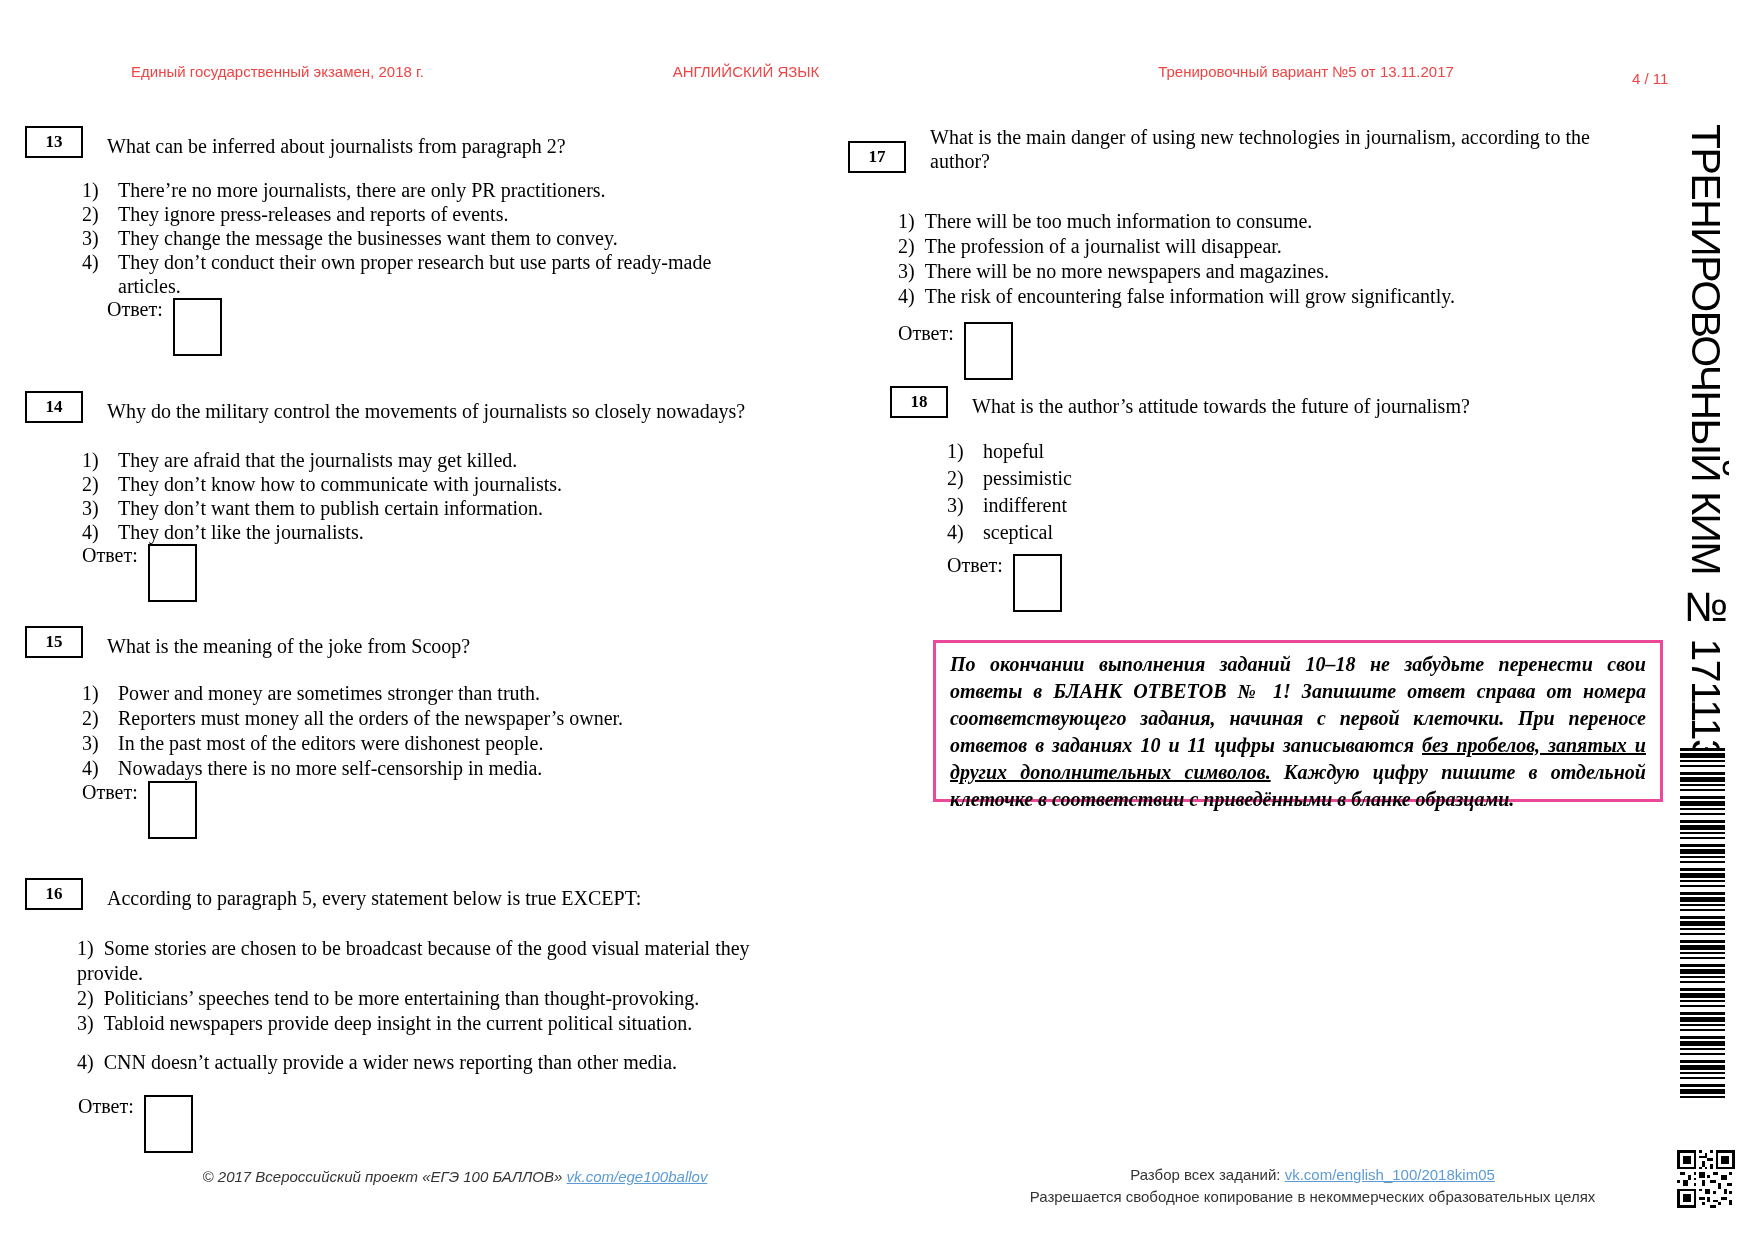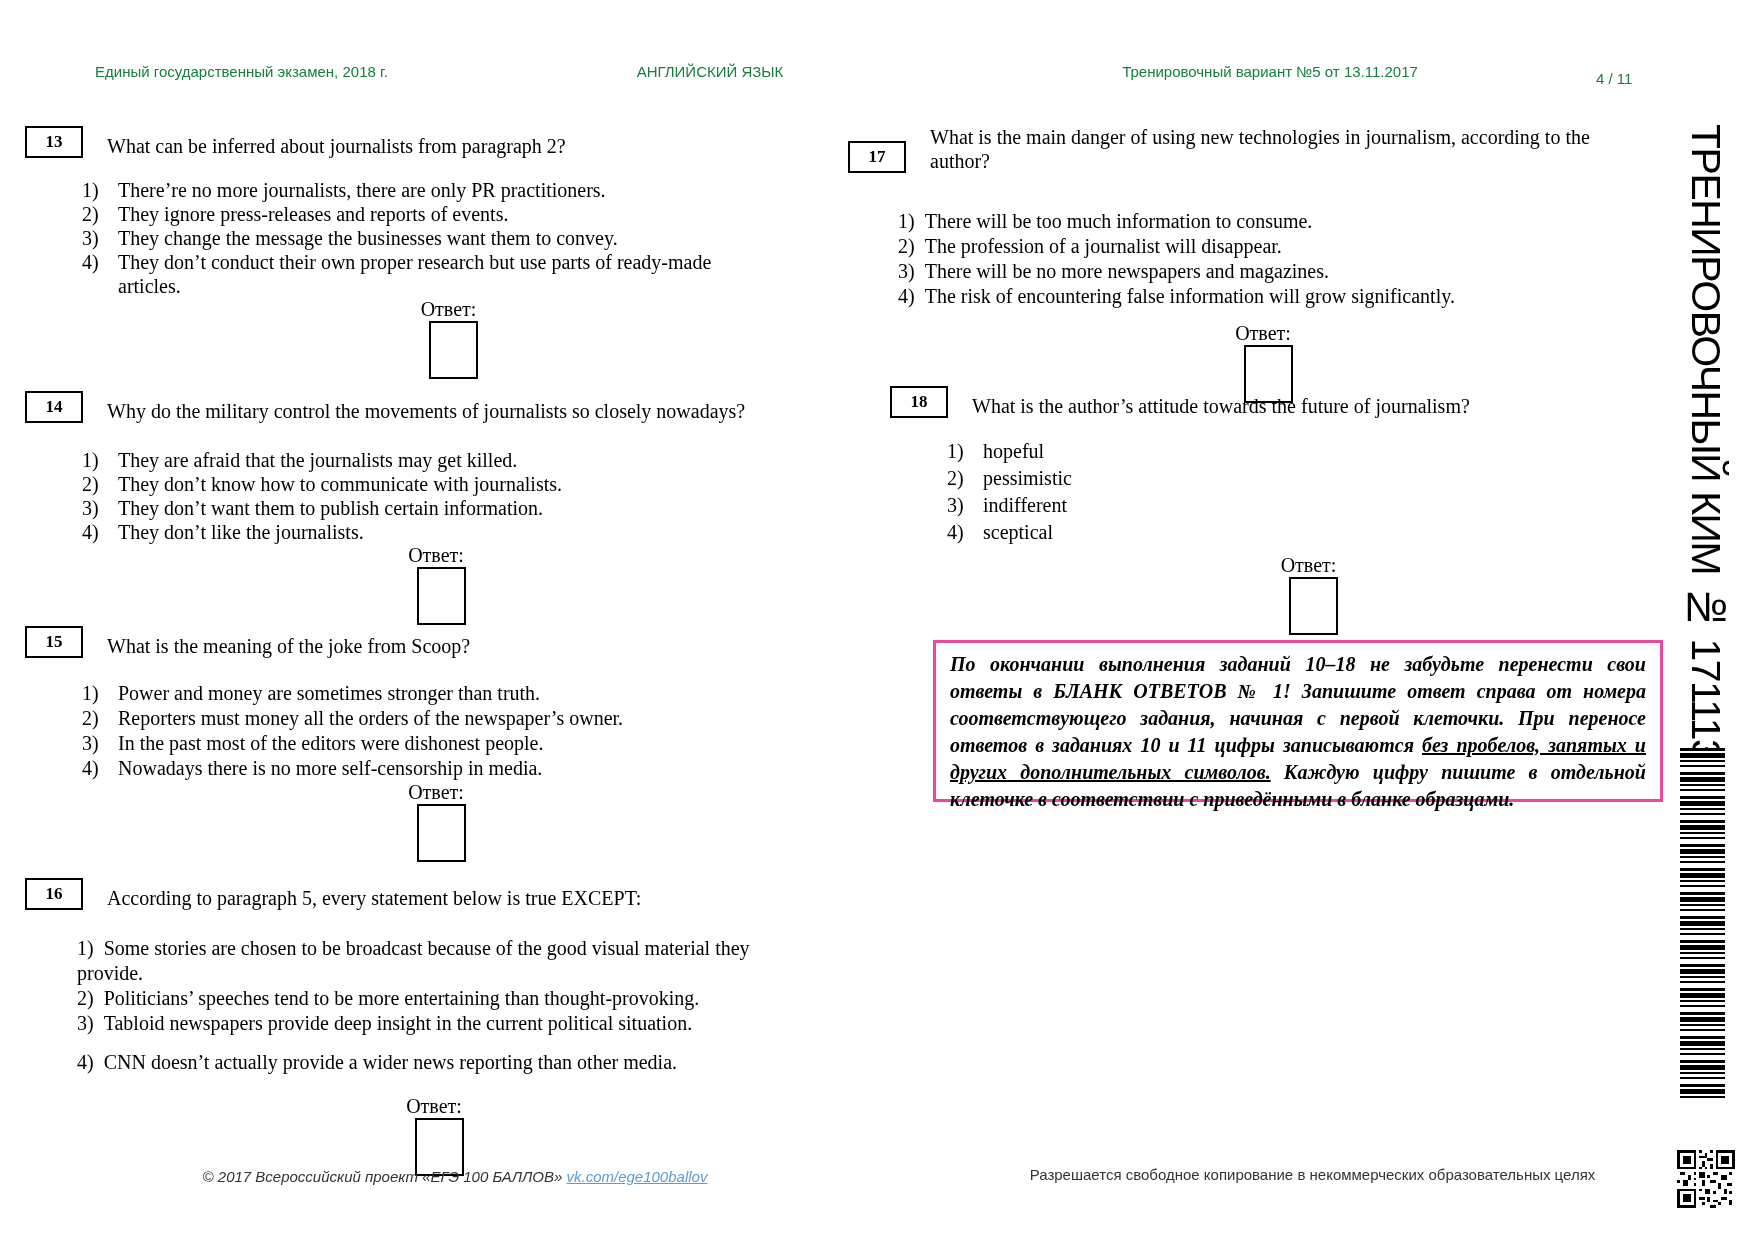--- a/index.html
+++ b/index.html
@@ -1,36 +1,36 @@
 <!DOCTYPE html>
 <html style="--link-color: #5b9bd5;"><head>
 <meta charset="utf-8">
 <style>
   html,body{margin:0;padding:0;background:#ffffff;}
   .page{position:relative;width:1754px;height:1239px;background:#fff;color:#000;
         font-family:"Liberation Serif", serif;overflow:hidden;}
   
-  .hdr{position:absolute;font-family:"Liberation Sans", sans-serif;font-size:15px;color:#15803d;}
+  .hdr{position:absolute;font-family:"Liberation Sans", sans-serif;font-size:15px;color:#ef4444;margin-left:36px;}
   .hdr-left{left:95px;top:63px;}
   .hdr-center{left:560px;top:63px;width:300px;text-align:center;}
   .hdr-right{left:1080px;top:63px;width:380px;text-align:center;}
   .hdr-page{left:1596px;top:70px;}
   
   .qblock{position:absolute;}
   .qrow{display:flex;align-items:flex-end;}
   .qnum{width:54px;height:28px;border:2px solid #000;flex:none;display:flex;
         align-items:center;justify-content:center;font-weight:bold;font-size:17px;}
   .qtext{margin-left:24px;font-size:20px;line-height:24px;padding-top:4px;}
   .opts{margin-left:57px;}
   .opt{display:flex;font-size:20px;line-height:24px;}
   .onum{width:26px;flex:none;}
   .otext{flex:1;margin-left:10px;}
   .opt-inline{margin:0;font-size:20px;line-height:25px;}
   .onum-inline{margin-right:10px;}
-  .ansrow{display:flex;align-items:center;flex-direction:column;}
+  .ansrow{display:flex;}
   .anslabel{font-size:20px;}
   .ansbox{width:45px;height:54px;border:2px solid #000;margin-left:10px;flex:none;}
   
   #q13{left:25px;top:126px;width:765px;}
   #q13 .opts{margin-top:20px;width:690px;}
   #q13 .ansrow{margin-top:0;margin-left:82px;}
   #q14{left:25px;top:391px;width:765px;}
   #q14 .opts{margin-top:25px;}
   #q14 .ansrow{margin-top:0;margin-left:57px;}
   #q15{left:25px;top:626px;width:765px;}
@@ -287,16 +287,17 @@
         <rect x="16" y="17" width="2" height="1"></rect>
         <rect x="19" y="18" width="1" height="2"></rect>
       <rect x="9" y="19" width="1" height="1"></rect>
         <rect x="12" y="20" width="2" height="1"></rect>
         <rect x="15" y="19" width="1" height="1"></rect>
     </g>
   </svg>
 
   <div class="ftr ftr-left"><span>© 2017 Всероссийский проект «ЕГЭ 100 БАЛЛОВ» </span><a class="link">vk.com/ege100ballov</a></div>
   <div class="ftr ftr-right">
+    <div><span>Разбор всех заданий: </span><a class="link">vk.com/english_100/2018kim05</a></div>
     <div>Разрешается свободное копирование в некоммерческих образовательных целях</div>
   </div>
 
 </div>
 
 </body></html>

